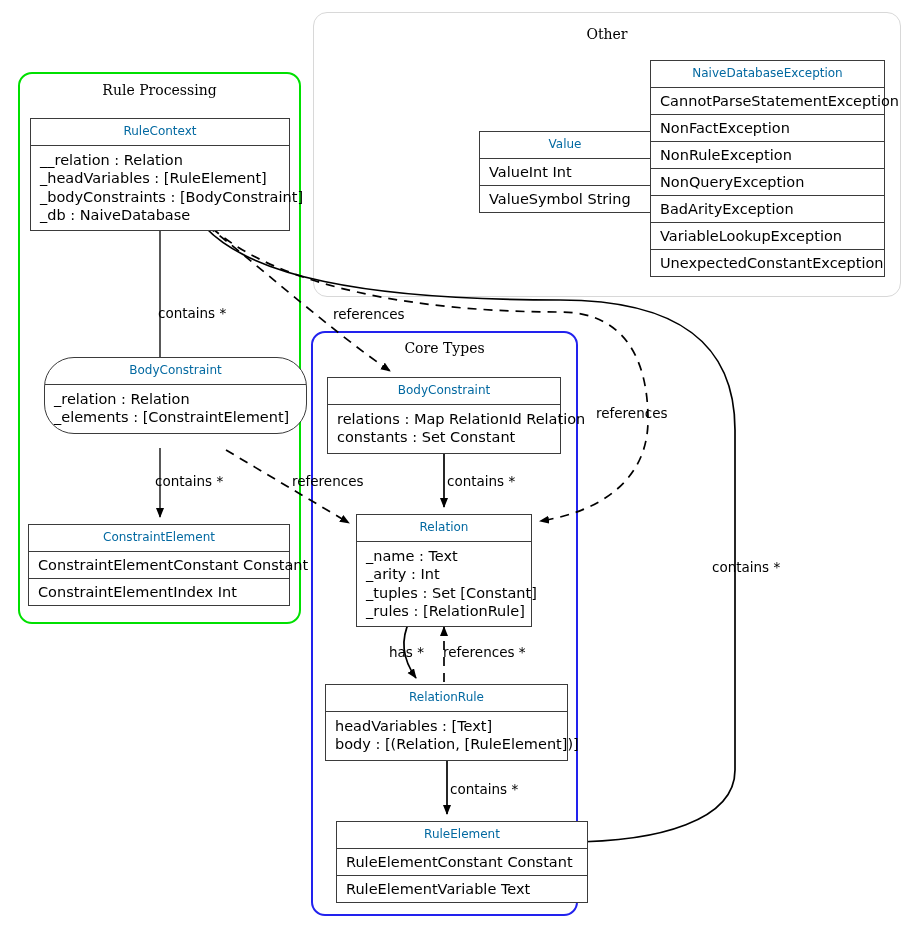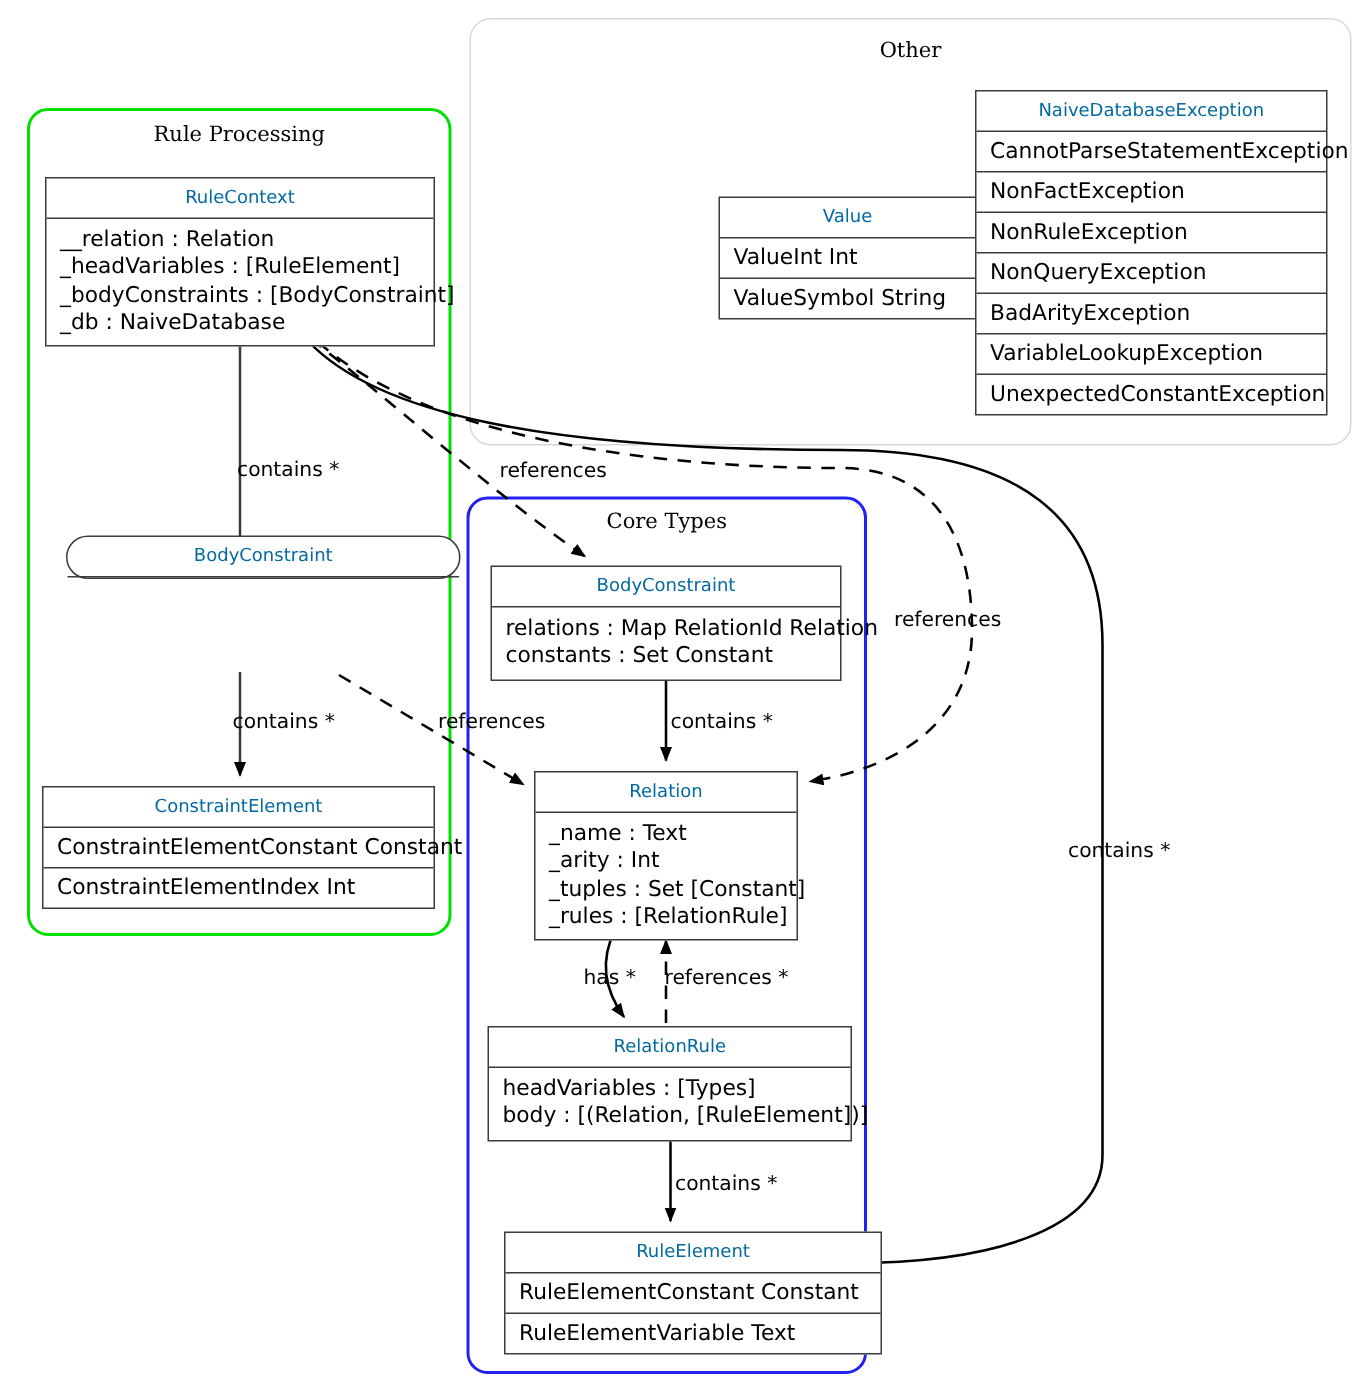--- a/index.html
+++ b/index.html
@@ -198,20 +198,24 @@
     <div class="attrs">
       <div>__relation : Relation</div>
       <div>_headVariables : [RuleElement]</div>
       <div>_bodyConstraints : [BodyConstraint]</div>
       <div>_db : NaiveDatabase</div>
     </div>
   </div>
 
   <div class="klass" id="cls-bodyconstraint">
     <div class="hdr">BodyConstraint</div>
+    <div class="attrs">
+      <div>_relation : Relation</div>
+      <div>_elements : [ConstraintElement]</div>
+    </div>
   </div>
 
   <div class="klass" id="cls-constraintelem">
     <div class="hdr">ConstraintElement</div>
     <div class="row">ConstraintElementConstant Constant</div>
     <div class="row last">ConstraintElementIndex Int</div>
   </div>
 
   <div class="klass" id="cls-naivedatabase">
     <div class="hdr">BodyConstraint</div>
@@ -227,21 +231,21 @@
       <div>_name : Text</div>
       <div>_arity : Int</div>
       <div>_tuples : Set [Constant]</div>
       <div>_rules : [RelationRule]</div>
     </div>
   </div>
 
   <div class="klass" id="cls-relationrule">
     <div class="hdr">RelationRule</div>
     <div class="attrs">
-      <div>headVariables : [Types]</div>
+      <div>headVariables : [Text]</div>
       <div>body : [(Relation, [RuleElement])]</div>
     </div>
   </div>
 
   <div class="klass" id="cls-ruleelement">
     <div class="hdr">RuleElement</div>
     <div class="row">RuleElementConstant Constant</div>
     <div class="row last">RuleElementVariable Text</div>
   </div>
 

